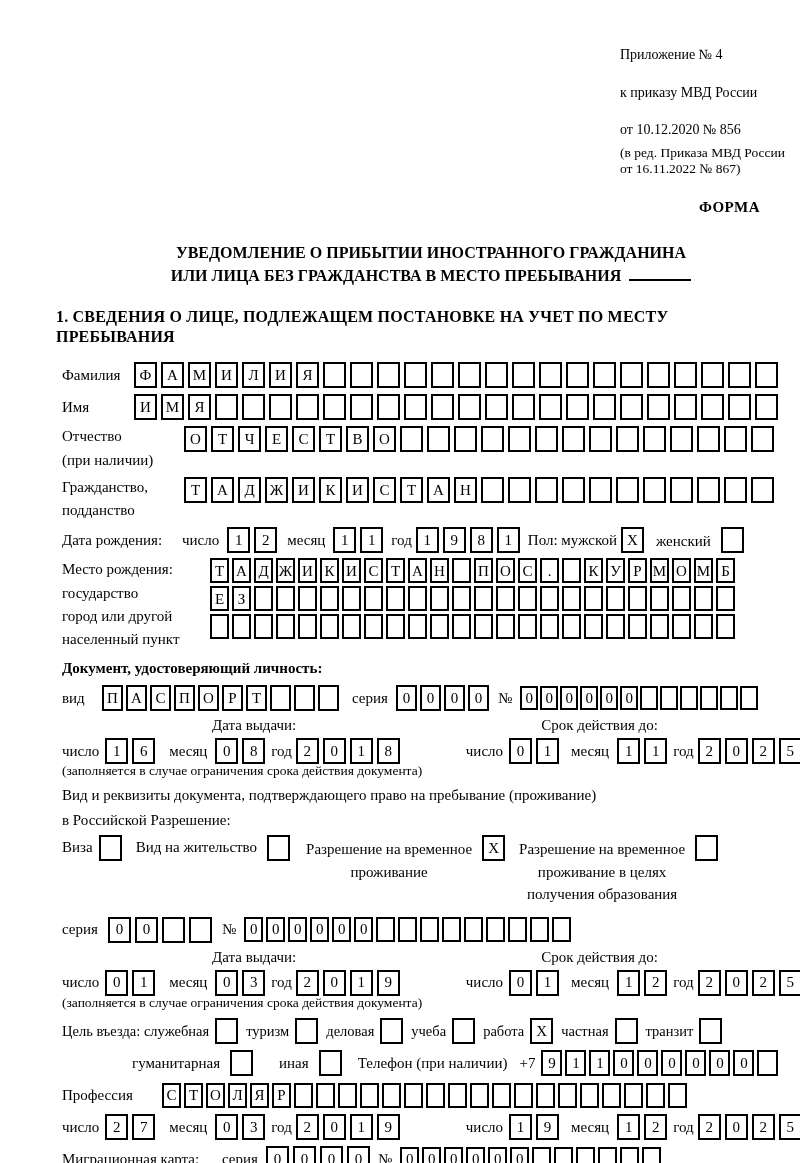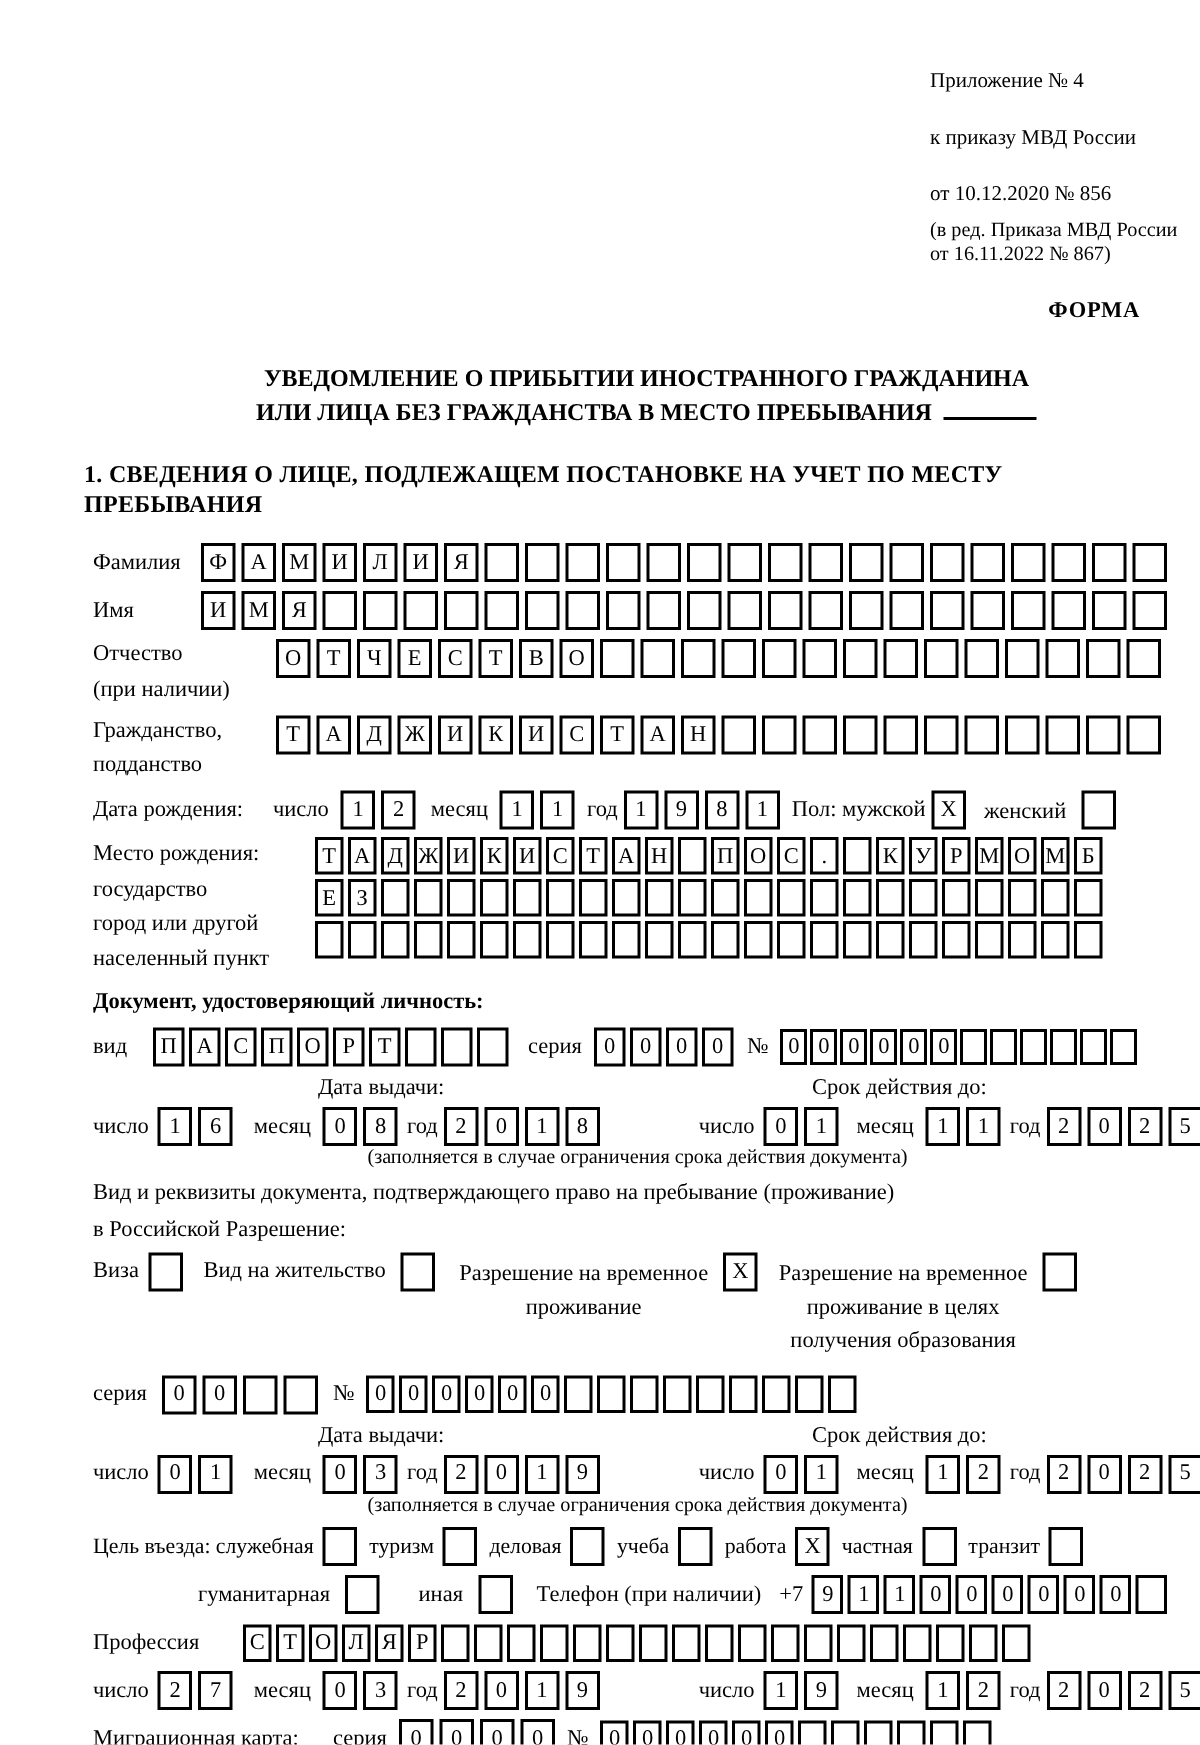--- a/index.html
+++ b/index.html
@@ -37,21 +37,21 @@
   .cells.sm .cell { width:19px; height:25px; margin-right:3px; }
   .cells.xs .cell { width:18px; height:24px; margin-right:2px; }
   .cells.cb .cell { margin-right:0; }
 
   .lblcol { flex:none; }
   .lblcol div { line-height:1.55; }
   .cellstack .cells { display:flex; margin-bottom:3px; }
 
   .center-b { text-align:left; font-weight:bold; margin:8px 0 6px 0; }
   .dates-head { display:flex; margin-bottom:2px; }
-  .note { font-size:13.5px; text-align:center; margin:-2px 2px 6px 0; }
+  .note { font-size:13.5px; text-align:left; margin:-2px 2px 6px 0; }
   .gap6 { width:6px; flex:none; } .gap10 { width:10px; flex:none; }
   .ccol { display:flex; flex-direction:column; align-items:center; text-align:center; line-height:1.5; flex:none; }
 </style>
 </head>
 <body>
 
 <div class="page">
 
   <div class="appendix">
     <div>Приложение № 4</div>

